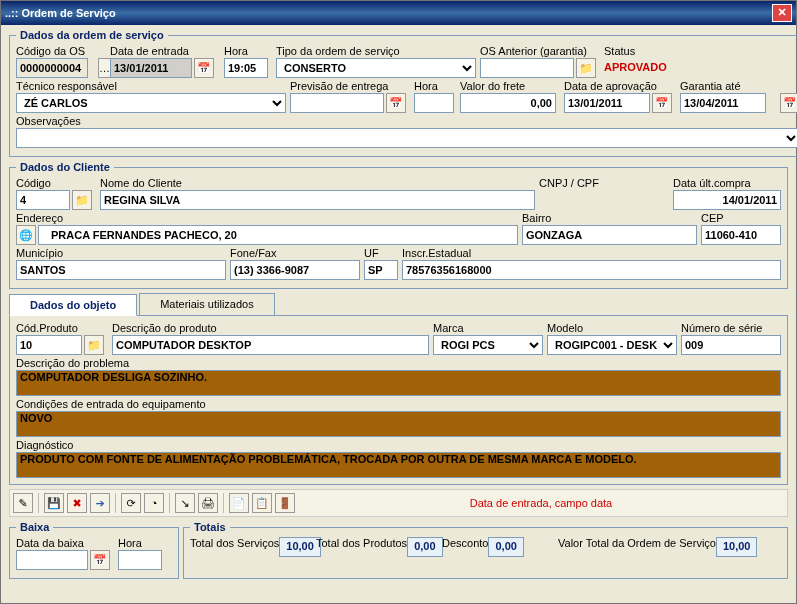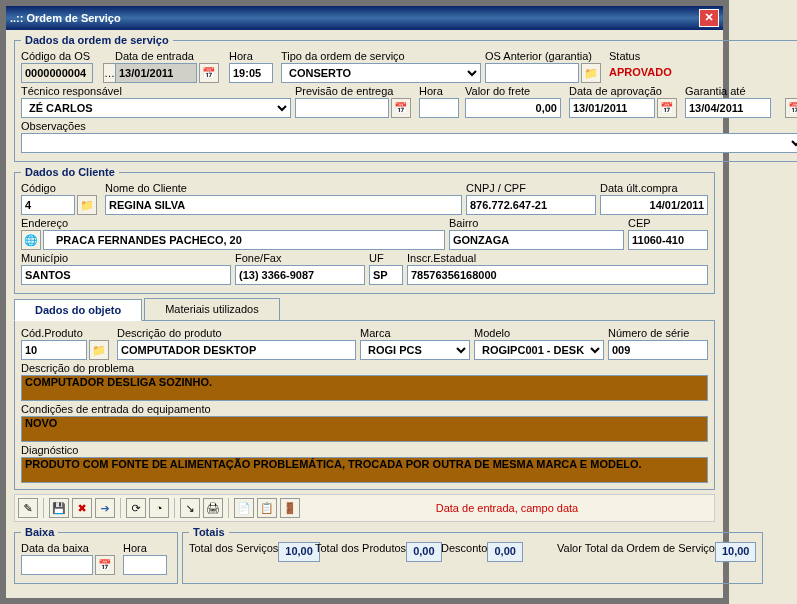--- a/index.html
+++ b/index.html
@@ -1,17 +1,17 @@
 <!DOCTYPE html>
 <html><head>
 <meta charset="utf-8">
 <style>
 * { box-sizing: border-box; margin: 0; padding: 0; font-family: Tahoma, Arial, sans-serif; font-size: 11px; }
 body { background: #ece9d8; width: 797px; height: 604px; overflow: hidden; }
-.window { width: 729px; height: 604px; border: 6px solid #737373; background: #ece9d8; }
+.window { width: 797px; height: 604px; border: 1px solid #737373; background: #ece9d8; }
 .titlebar { height: 24px; background: linear-gradient(to bottom, #0a246a 0%, #3a6ea5 50%, #0a246a 100%); color: #fff; display: flex; align-items: center; padding: 0 4px; font-weight: bold; }
 .titlebar-text { flex: 1; }
 .close-btn { width: 20px; height: 18px; background: #e04343; border: 1px solid #fff; color: #fff; text-align: center; line-height: 14px; font-weight: bold; cursor: pointer; }
 .content { padding: 4px 8px; }
 fieldset { border: 1px solid #7f9db9; padding: 4px 6px 6px 6px; margin-bottom: 4px; position: relative; }
 legend { color: #0a246a; font-weight: bold; padding: 0 4px; }
 .row { display: flex; gap: 4px; margin-bottom: 2px; }
 .col { display: flex; flex-direction: column; }
 .lbl { color: #000; margin-bottom: 1px; white-space: nowrap; }
 input, select { border: 1px solid #7f9db9; height: 20px; padding: 1px 3px; font-weight: bold; background: #fff; }
@@ -133,21 +133,20 @@
             <input style="width: 54px;" value="4">
             <span class="icon-btn folder-icon">📁</span>
           </div>
         </div>
         <div class="col" style="flex:1">
           <span class="lbl">Nome do Cliente</span>
           <input value="REGINA SILVA" style="">
         </div>
         <div class="col" style="width:130px">
           <span class="lbl">CNPJ / CPF</span>
-          <input value="876.772.647-21" style="">
         </div>
         <div class="col" style="width:108px">
           <span class="lbl">Data últ.compra</span>
           <input style="text-align: right;" value="14/01/2011">
         </div>
       </div>
       <div class="row">
         <div class="col" style="flex:1">
           <span class="lbl">Endereço</span>
           <div style="display:flex;gap:2px">

